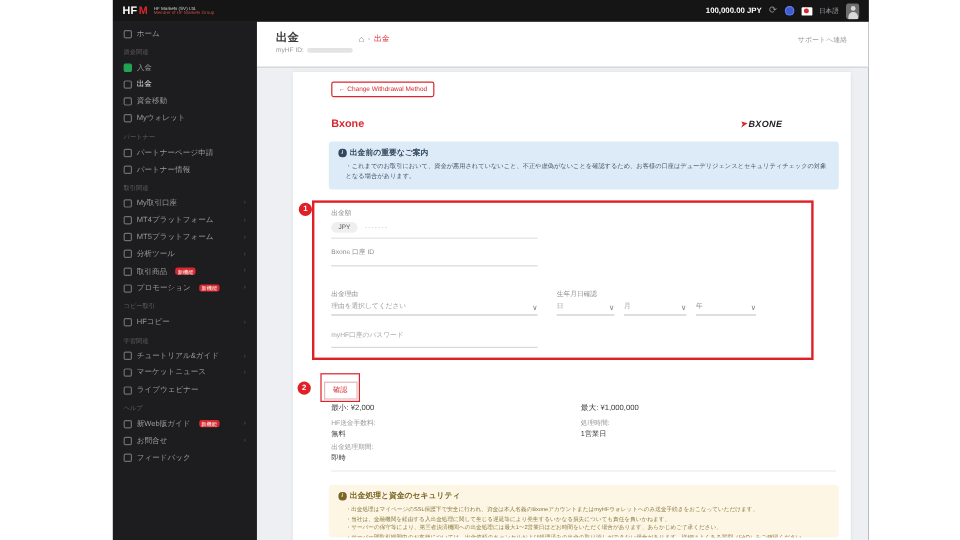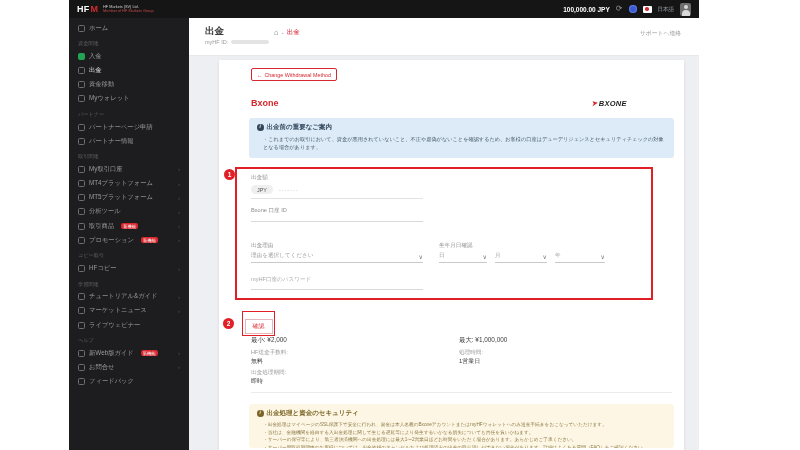--- a/index.html
+++ b/index.html
@@ -1,18 +1,18 @@
 <!DOCTYPE html>
 <html><head>
 <meta charset="utf-8">
 <style>
   * { margin:0; padding:0; box-sizing:border-box; }
   html,body { width:800px; height:450px; background:#ffffff; overflow:hidden;
               font-family:"Liberation Sans", sans-serif; }
-  .app { position:absolute; left:69px; top:0; width:630px; height:450px;
+  .app { position:absolute; left:94px; top:0; width:630px; height:450px;
          background:#404040; overflow:hidden; }
 
   
   .topbar { position:absolute; left:0; top:0; right:0; height:18px; background:#151515;
             display:flex; align-items:center; padding:0 8px; z-index:5; }
   .logo { display:flex; align-items:center; gap:3px; }
   .logo-hf { color:#fff; font-weight:bold; font-size:9px; letter-spacing:.3px; }
   .logo-m { color:#d7282f; font-weight:bold; font-size:9px; margin-left:-2px; }
   .logo-sub { display:flex; flex-direction:column; line-height:4.5px; margin-left:2px; }
   .logo-sub .l1 { font-size:3.8px; color:#cfcfcf; }

